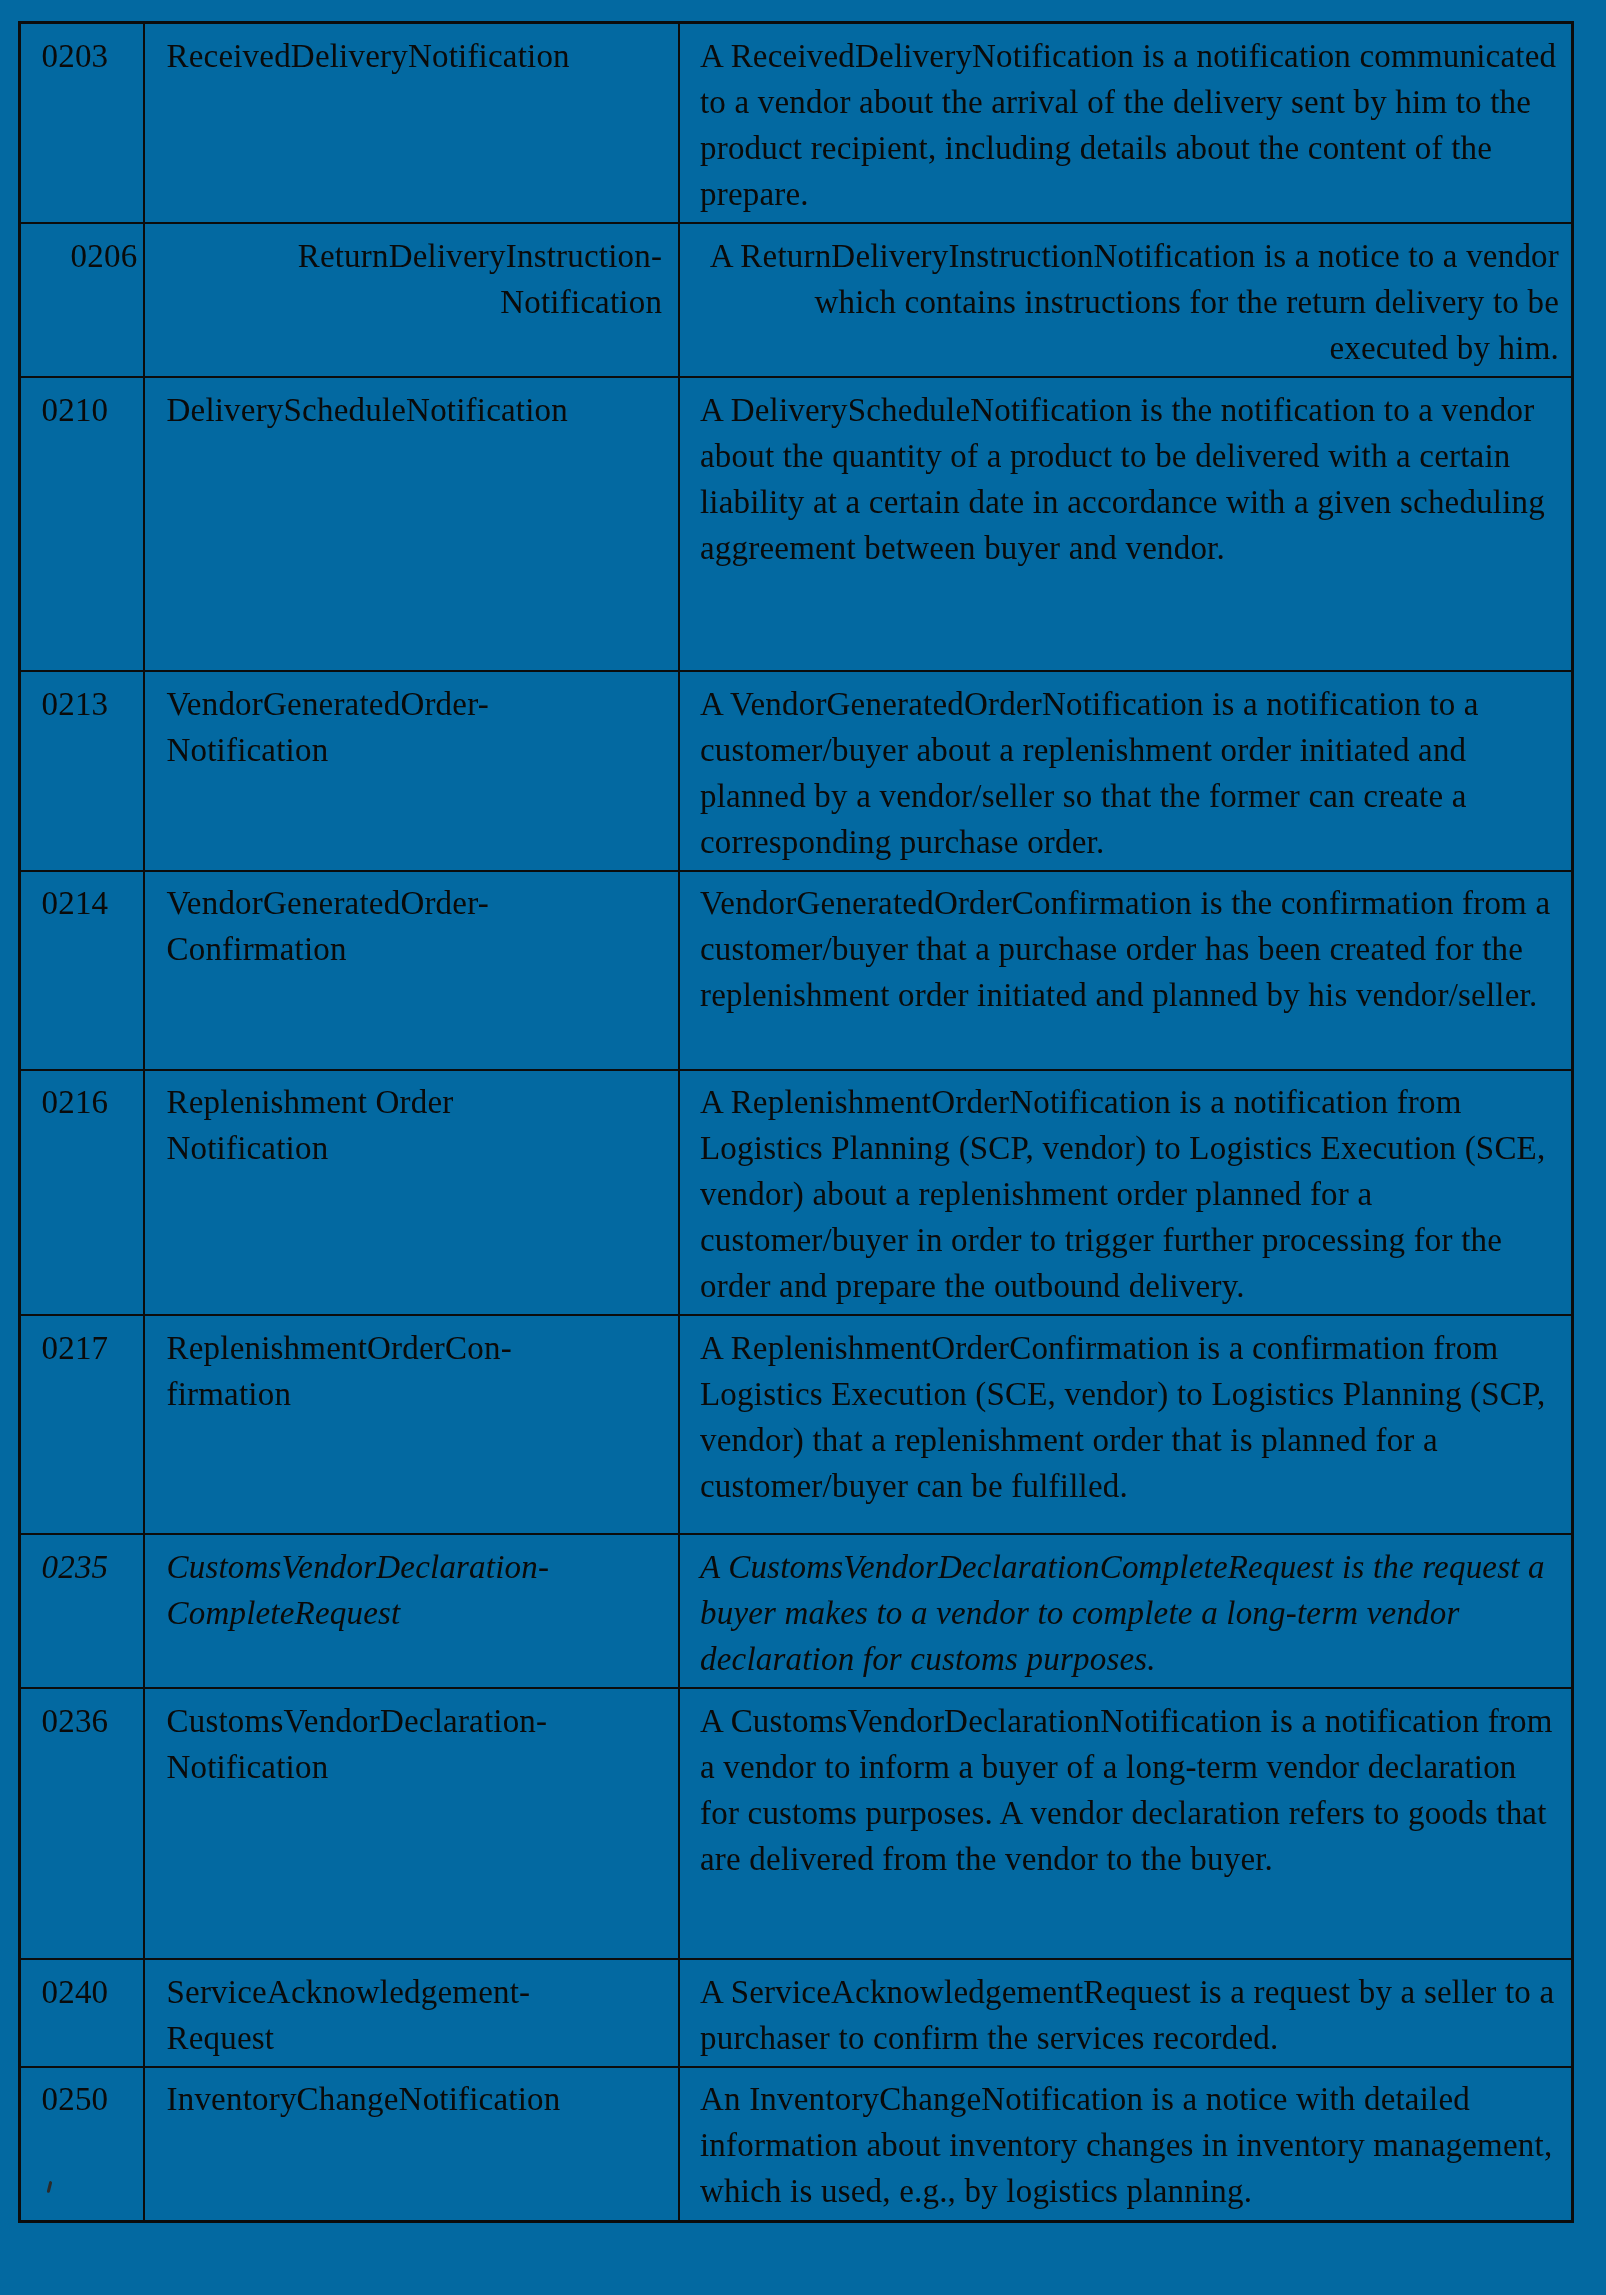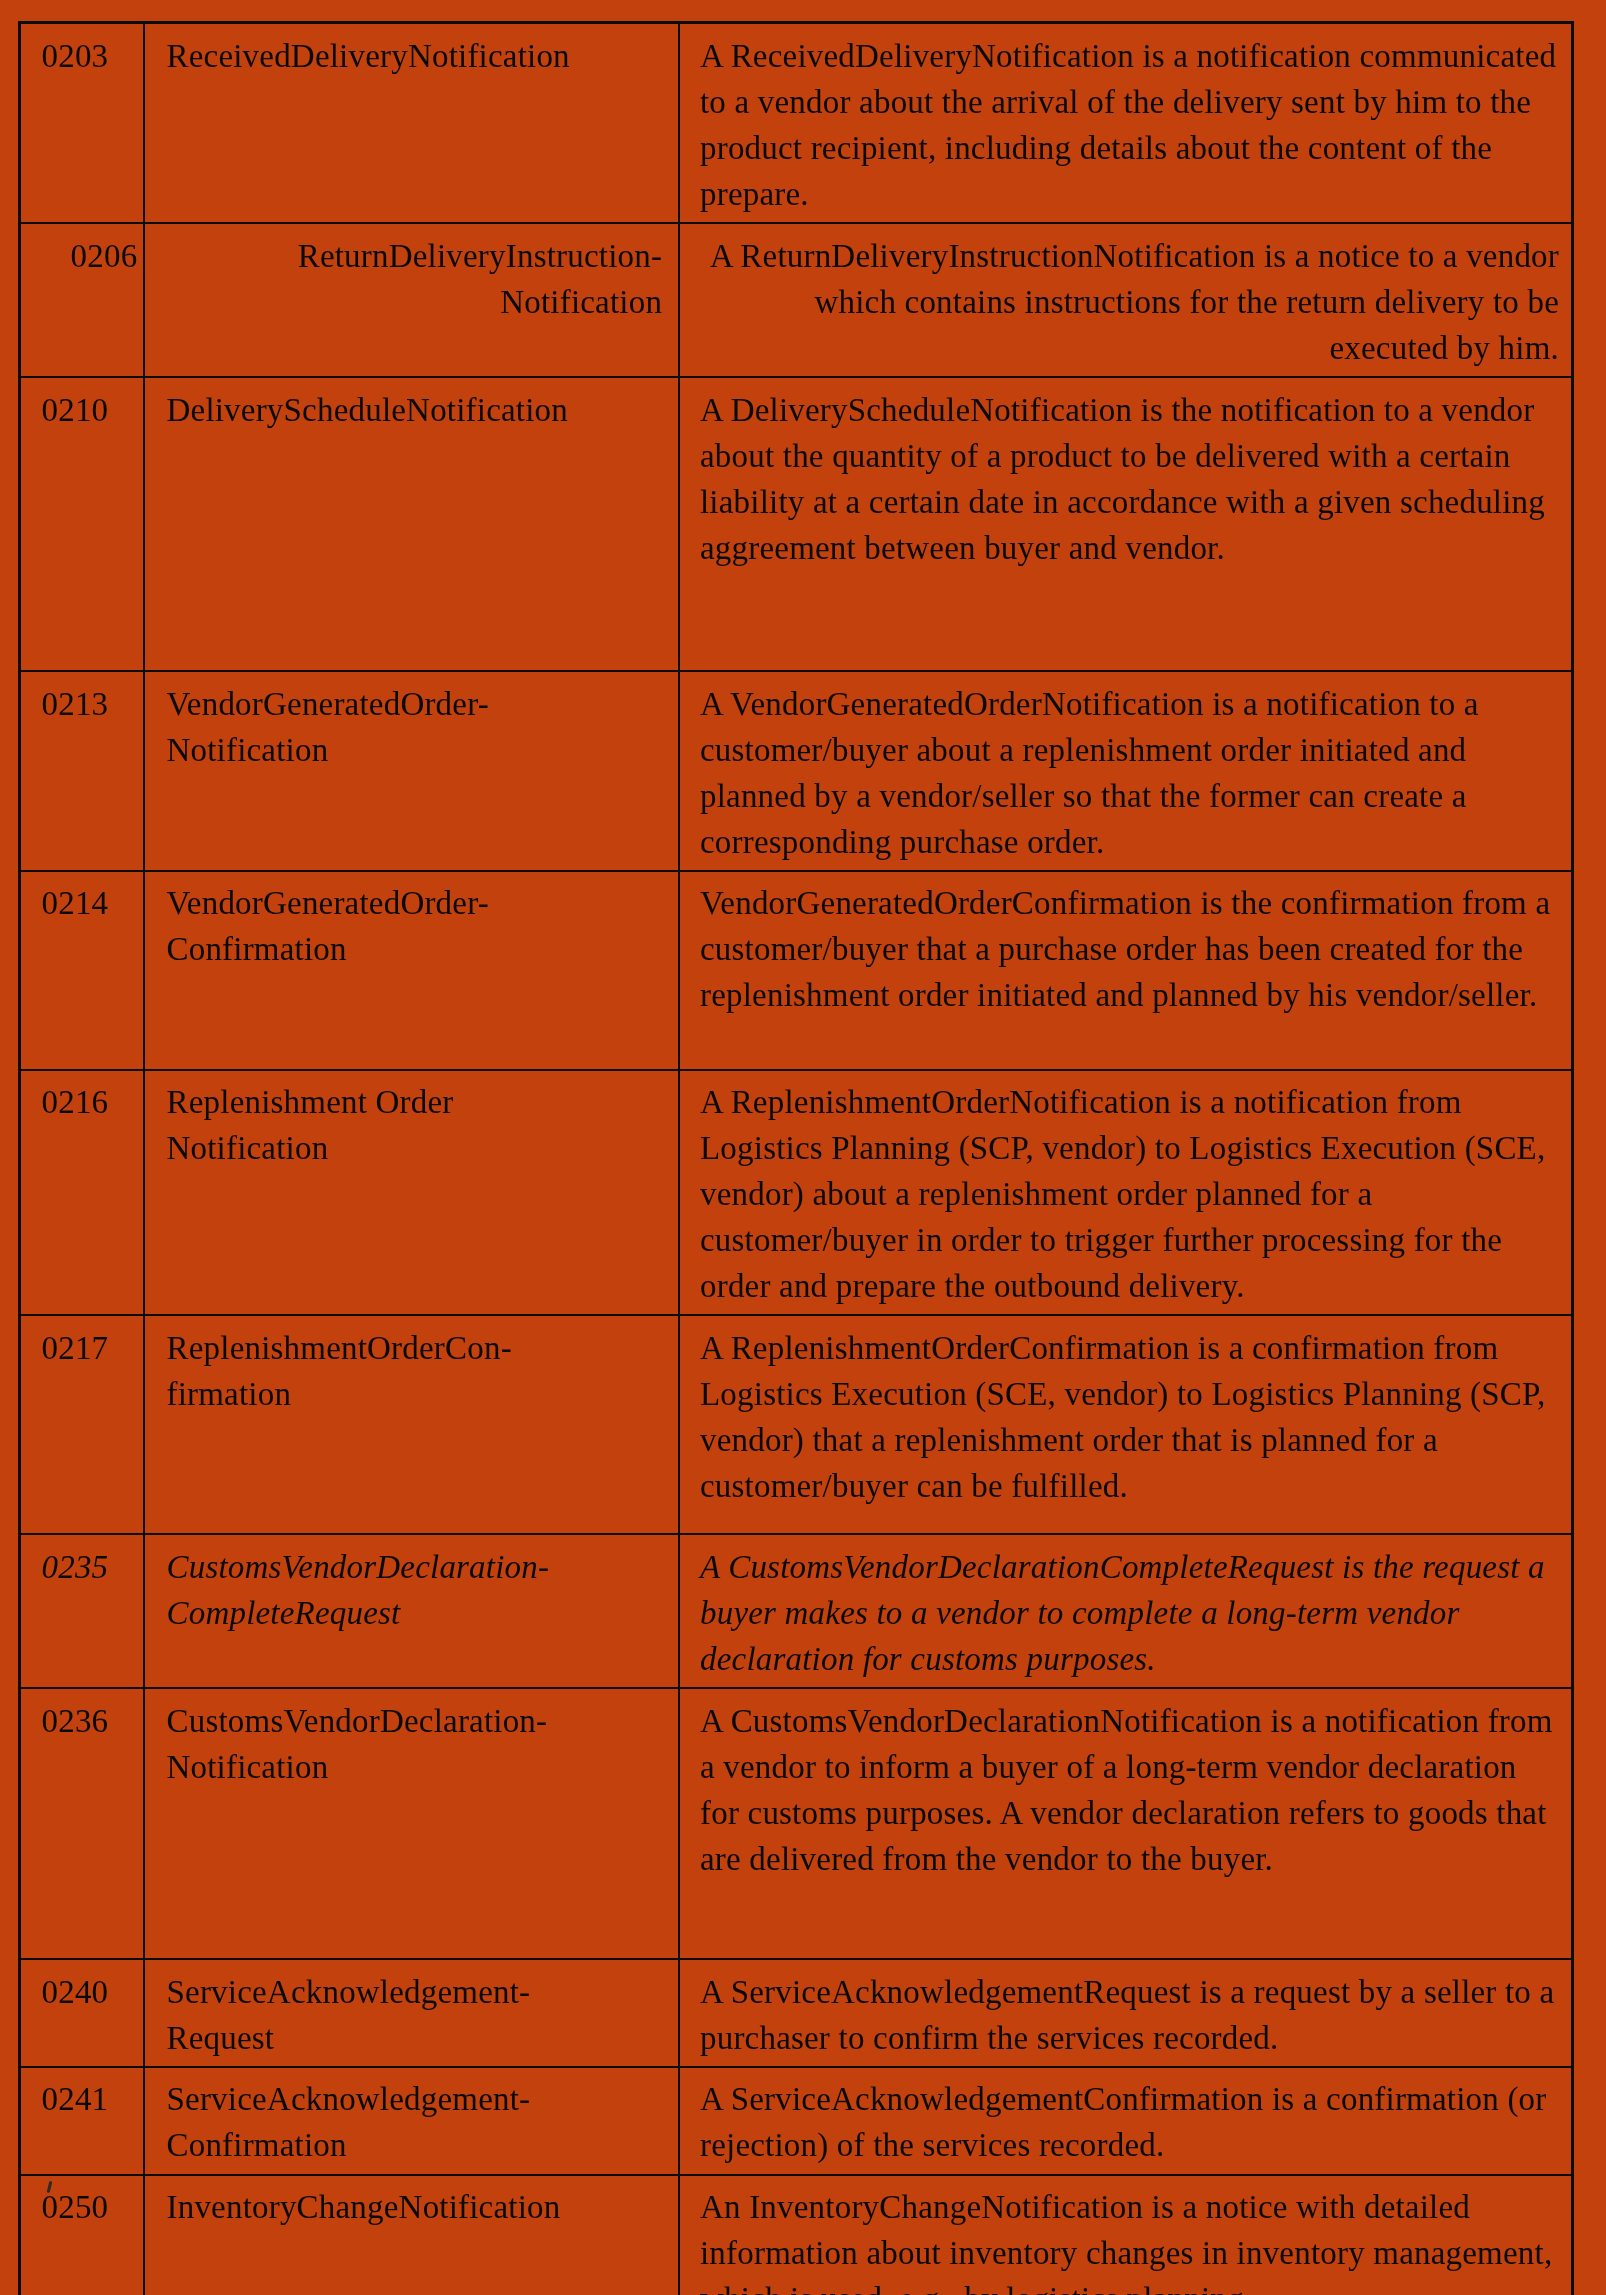--- a/index.html
+++ b/index.html
@@ -4,21 +4,21 @@
 <style>
   html, body {
     margin: 0;
     padding: 0;
     background: #e8e8e8;
   }
   .page {
     position: relative;
     width: 1607px;
     height: 2295px;
-    background: #c2410c;
+    background: #0369a1;
     overflow: hidden;
     font-family: "Liberation Serif", "DejaVu Serif", serif;
     color: #0a0a0a;
   }
   table.msg-table {
     position: absolute;
     left: 18px;
     top: 21.4px;
     width: 1553px;
     border-collapse: collapse;
@@ -137,26 +137,20 @@
 Notification</td>
     <td class="cell-desc">A CustomsVendorDeclarationNotification is a notification from a vendor to inform a buyer of a long-term vendor declaration for customs purposes. A vendor declaration refers to goods that are delivered from the vendor to the buyer.</td>
   </tr>
         <tr>
     <td class="cell-code">0240</td>
     <td class="cell-name">ServiceAcknowledgement-
 Request</td>
     <td class="cell-desc">A ServiceAcknowledgementRequest is a request by a seller to a purchaser to confirm the services recorded.</td>
   </tr>
         <tr>
-    <td class="cell-code">0241</td>
-    <td class="cell-name">ServiceAcknowledgement-
-Confirmation</td>
-    <td class="cell-desc">A ServiceAcknowledgementConfirmation is a confirmation (or rejection) of the services recorded.</td>
-  </tr>
-        <tr>
     <td class="cell-code">0250</td>
     <td class="cell-name">InventoryChangeNotification</td>
     <td class="cell-desc">An InventoryChangeNotification is a notice with detailed information about inventory changes in inventory management, which is used, e.g., by logistics planning.</td>
   </tr>
       </tbody>
   </table>
 
   <div class="scan-artifact"></div>
 
 </div>

